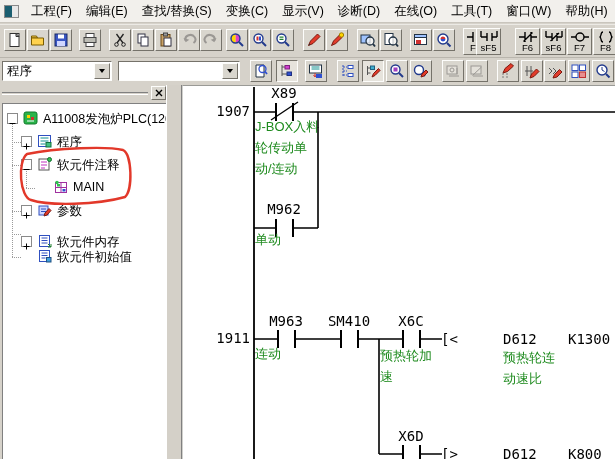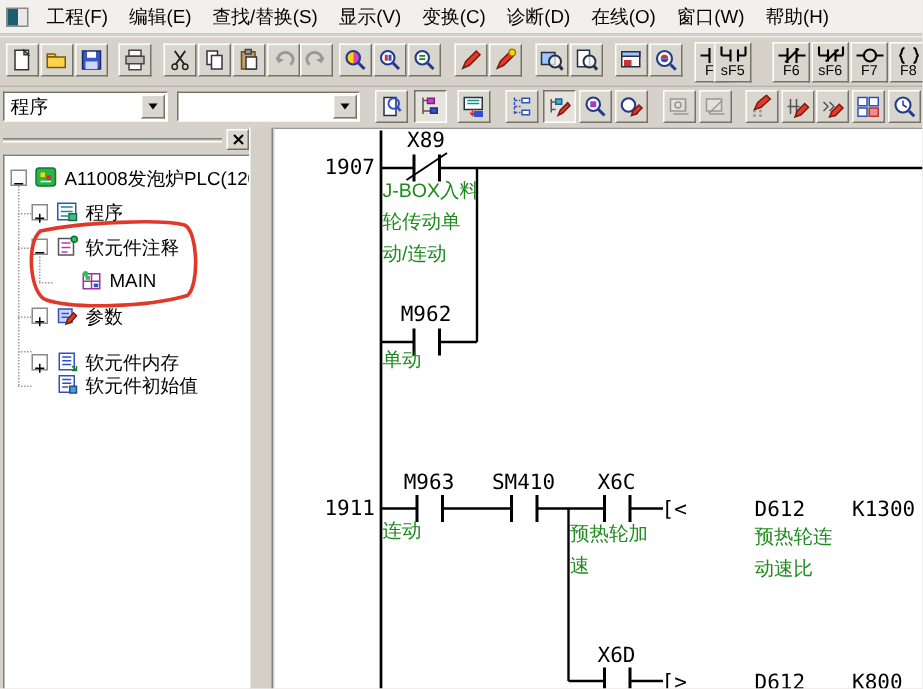--- a/index.html
+++ b/index.html
@@ -56,24 +56,25 @@
 </head>
 <body>
 
 <div id="app">
 
   <div class="menubar">
     <span class="app-icon"></span>
     <span class="menu-item">工程(F)</span>
     <span class="menu-item">编辑(E)</span>
     <span class="menu-item">查找/替换(S)</span>
+    <span class="menu-item">变换(C)</span>
     <span class="menu-item">显示(V)</span>
-    <span class="menu-item">变换(C)</span>
     <span class="menu-item">诊断(D)</span>
     <span class="menu-item">在线(O)</span>
+    <span class="menu-item">工具(T)</span>
     <span class="menu-item">窗口(W)</span>
     <span class="menu-item">帮助(H)</span>
   </div>
 
   <div class="tb1">
     <div class="btn" style="left:4px;top:4px">
       <svg width="16" height="16">
           <rect x="3" y="1.5" width="9" height="13" fill="#fff" stroke="#333"></rect>
           <path d="M9 1.5 l3 3 h-3 z" fill="#bbb" stroke="#333"></path>
         </svg>

